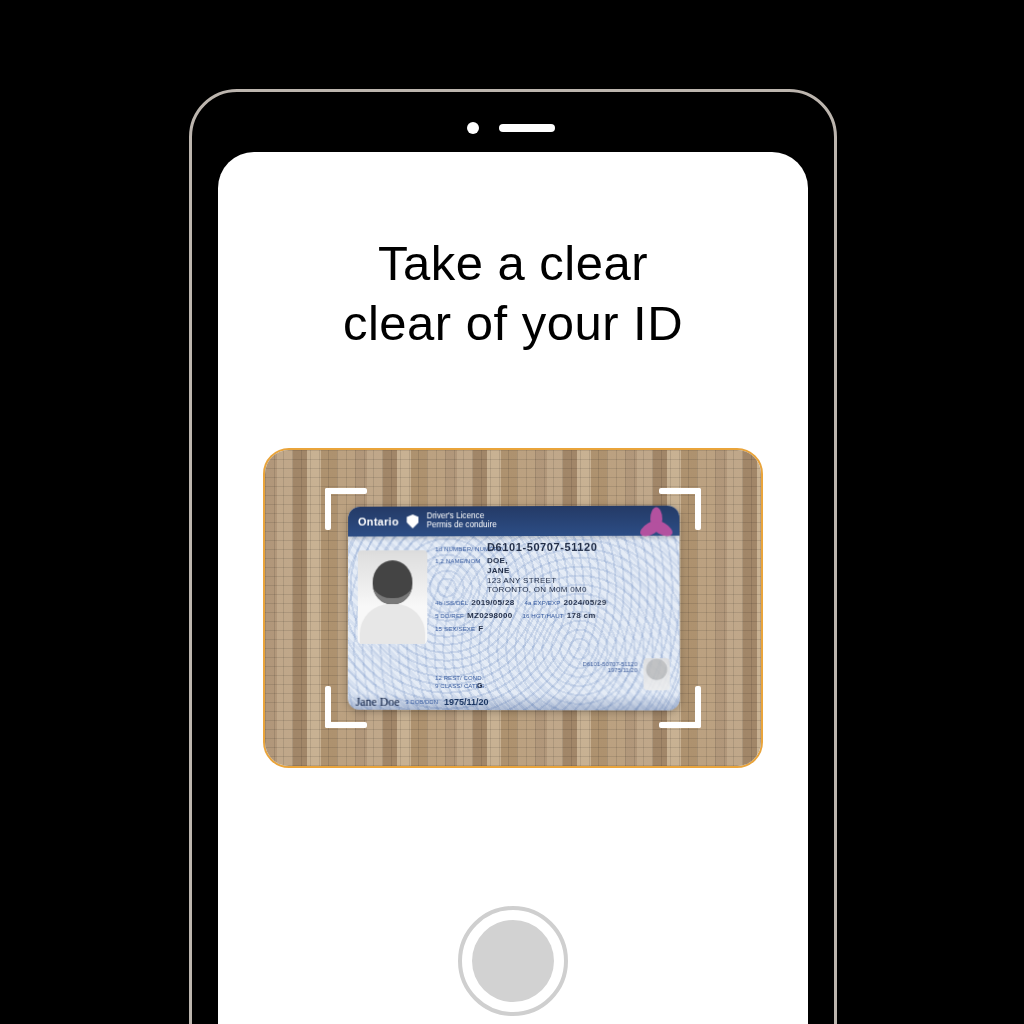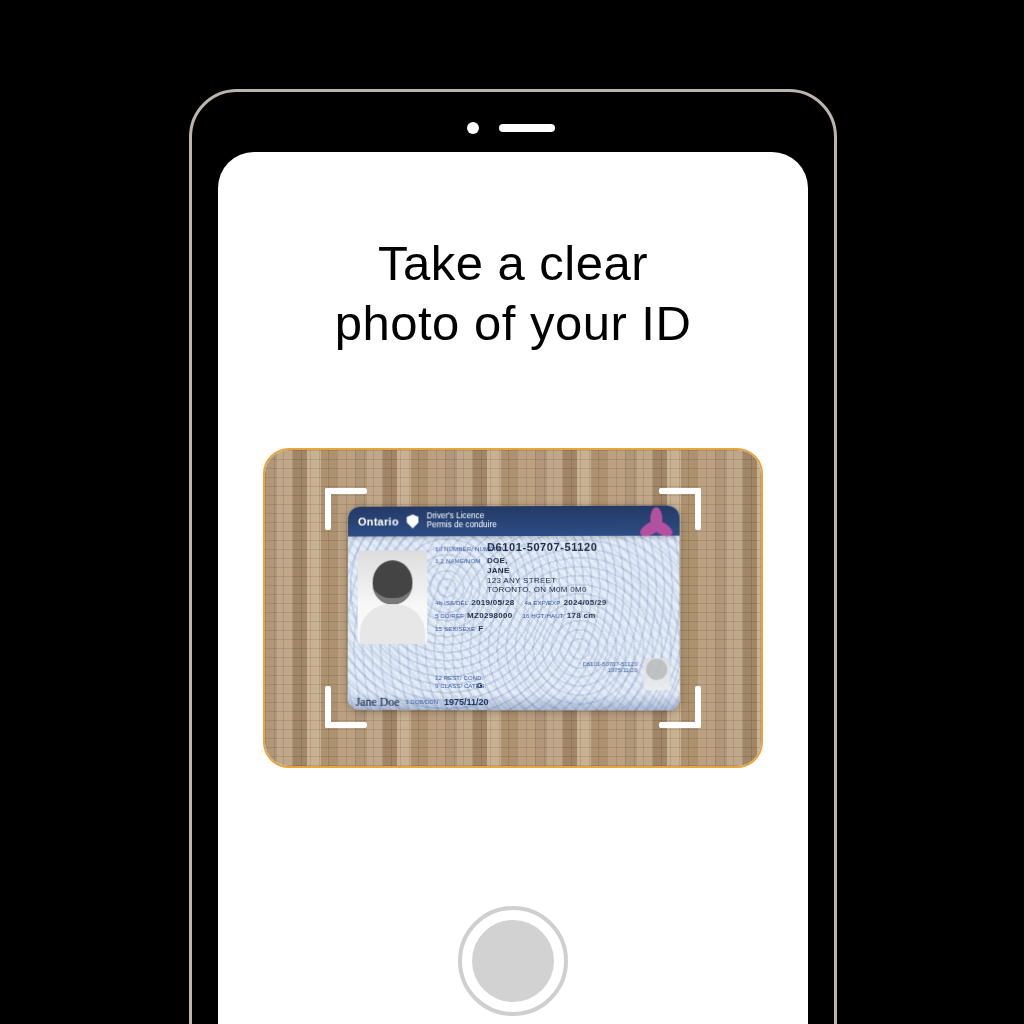--- a/index.html
+++ b/index.html
@@ -270,21 +270,21 @@
 <div class="stage">
 
   <div class="phone-frame">
     <div class="camera-dot"></div>
     <div class="speaker-slot"></div>
 
     <div class="screen">
 
       <div class="instruction">
         <span>Take a clear</span><br>
-        <span>photo of your ID</span>
+        <span>clear of your ID</span>
       </div>
 
       <div class="viewport">
         <div class="wood-bg"></div>
         <div class="wood-pixel"></div>
 
         <div class="bracket br-tl"></div>
         <div class="bracket br-tr"></div>
         <div class="bracket br-bl"></div>
         <div class="bracket br-br"></div>

